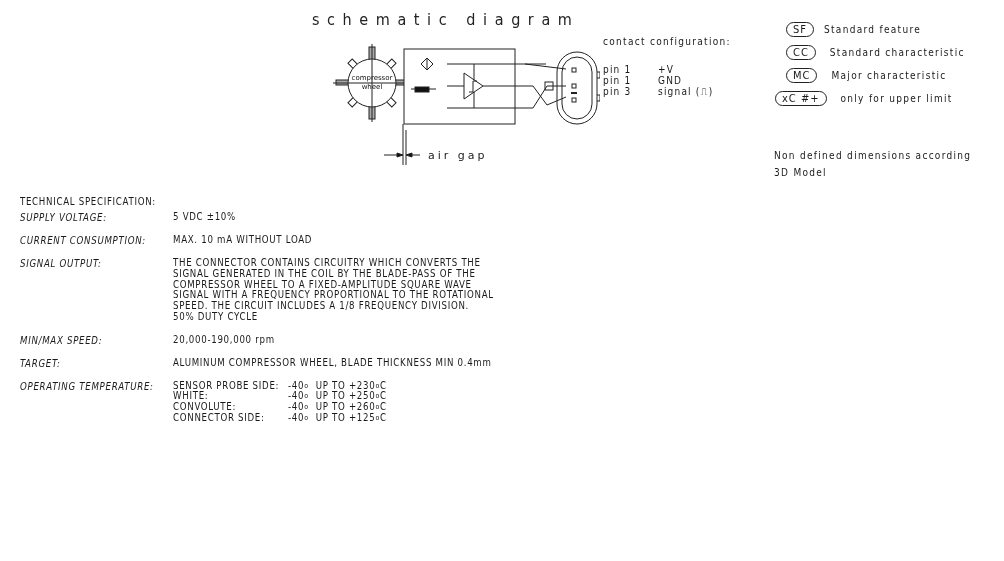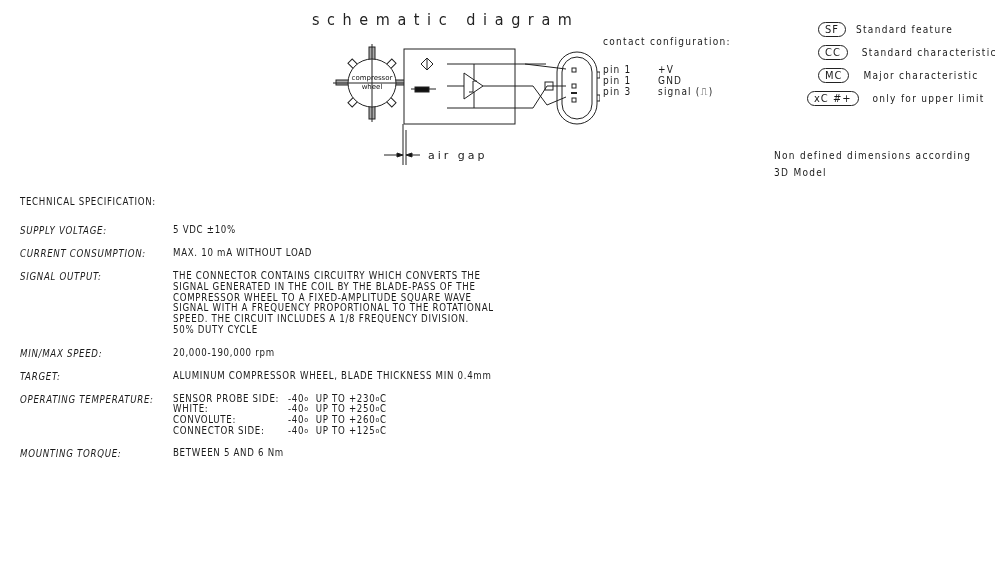--- a/index.html
+++ b/index.html
@@ -6,26 +6,26 @@
   body { width:1004px; height:561px; position:relative; overflow:hidden;
          font-family:"DejaVu Sans Condensed","DejaVu Sans", sans-serif; color:#1a1a1a; }
   .abs { position:absolute; }
   .title { left:312px; top:10px; font-size:16px; letter-spacing:7.6px; white-space:nowrap; color:#222; }
   .contact-title { left:603px; top:36px; font-size:10px; letter-spacing:1.3px; white-space:nowrap; }
   .pins { left:603px; top:64px; font-size:10px; letter-spacing:1.2px; line-height:11px; }
   .pin-row { display:flex; white-space:nowrap; }
   .pin-row .pl { width:55px; }
   svg.schem { left:300px; top:30px; }
   .legend { left:775px; top:18px; font-size:10px; letter-spacing:1.3px; }
-  .leg-row { display:flex; align-items:center; height:23px; white-space:nowrap;margin-left:32px; }
+  .leg-row { display:flex; align-items:center; height:23px; white-space:nowrap; }
   .leg-badge { border:1px solid #222; border-radius:9px; height:13px; line-height:13px; font-size:11px;
                padding:0 6px; margin-right:10px; letter-spacing:1px; text-align:center; }
   .leg-note { left:774px; top:147px; font-size:10px; letter-spacing:1.3px; line-height:17px; white-space:pre; }
   .spec { left:20px; top:196px; font-size:9.6px; letter-spacing:0.7px; }
-  .spec-head { height:16px; margin-bottom:13px; white-space:nowrap; }
+  .spec-head { height:16px; margin-bottom:0; white-space:nowrap; }
   .spec-row { display:flex; margin-bottom:12px; }
   .spec-label { width:153px; white-space:nowrap;font-style:italic; }
   .spec-value { white-space:pre; line-height:10.8px; }
   .temp-row { display:flex; white-space:nowrap; line-height:10.6px; }
   .temp-row .tp { width:115px; }
   sup { font-size:7px; vertical-align:4px; }
 </style>
 </head>
 <body>
 
@@ -165,17 +165,13 @@
     </div>
   <div class="spec-row">
     <div class="spec-label">OPERATING TEMPERATURE:</div>
     <div>
       <div class="temp-row"><span class="tp">SENSOR PROBE SIDE:</span><span>-40</span><sup>o</sup>&nbsp;&nbsp;<span>UP TO</span>&nbsp;<span>+230</span><sup>o</sup><span>C</span></div>
       <div class="temp-row"><span class="tp">WHITE:</span><span>-40</span><sup>o</sup>&nbsp;&nbsp;<span>UP TO</span>&nbsp;<span>+250</span><sup>o</sup><span>C</span></div>
       <div class="temp-row"><span class="tp">CONVOLUTE:</span><span>-40</span><sup>o</sup>&nbsp;&nbsp;<span>UP TO</span>&nbsp;<span>+260</span><sup>o</sup><span>C</span></div>
       <div class="temp-row"><span class="tp">CONNECTOR SIDE:</span><span>-40</span><sup>o</sup>&nbsp;&nbsp;<span>UP TO</span>&nbsp;<span>+125</span><sup>o</sup><span>C</span></div>
     </div>
   </div>
-  <div class="spec-row">
-      <div class="spec-label">MOUNTING TORQUE:</div>
-      <div class="spec-value">BETWEEN 5 AND 6 Nm</div>
-    </div>
 </div>
 
 </body></html>

